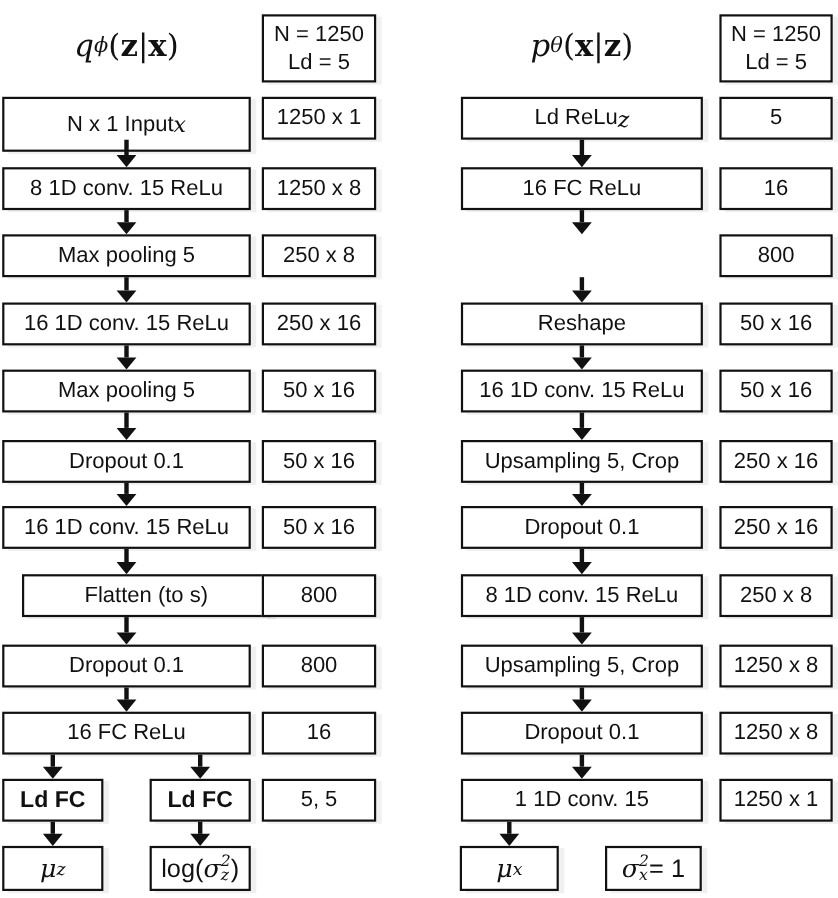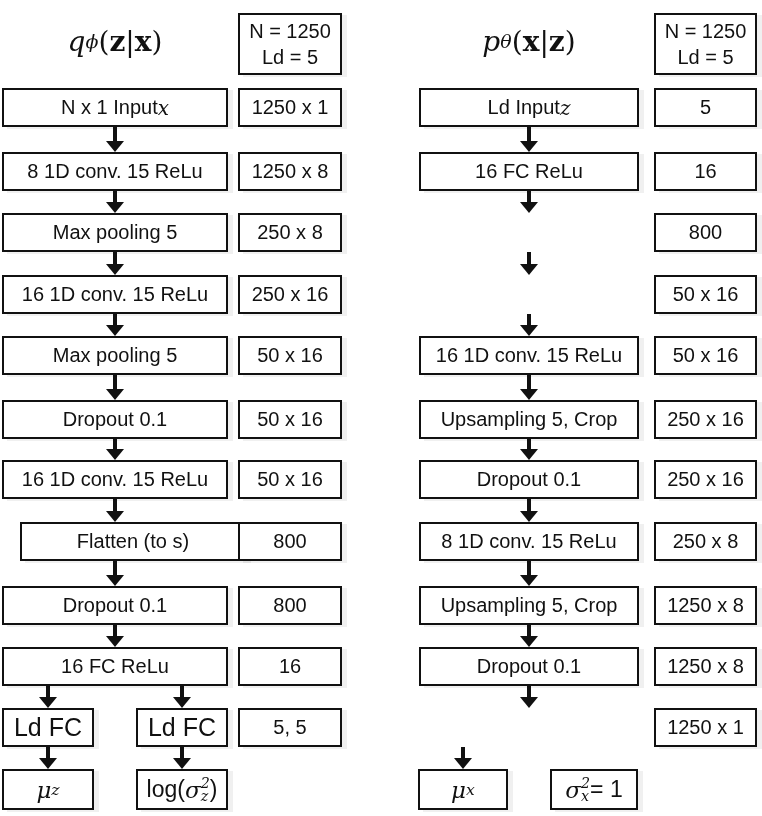--- a/index.html
+++ b/index.html
@@ -32,21 +32,21 @@
     display: flex; align-items: center; justify-content: center;
     white-space: nowrap;
     box-shadow: 5px 2px 0 rgba(0,0,0,0.06);
   }
   .label-box, .size-box { font-size: 20px; height: 39px; }
   .param-box {
     font-size: 20px; line-height: 26px;
     white-space: pre-line; text-align: center;
   }
   .out-box { font-size: 23px; height: 41px; }
-  .split-box { font-size: 25px; height: 39px; }
+  .split-box { font-size: 21px; height: 39px; font-weight: bold; }
   .arrow { position: absolute; width: 18px; }
   .arrow .stem { width: 4px; background: #111111; margin: 0 auto; }
   .arrow .head {
     width: 0; height: 0; margin: 0 auto;
     border-left: 9px solid transparent;
     border-right: 9px solid transparent;
     border-top: 11px solid #111111;
   }
   
   .p-txt { font-family: "Liberation Sans", sans-serif; }
@@ -73,21 +73,21 @@
         <span class="p-var">q</span>
         <span class="p-sub">ϕ</span>
         <span class="p-par">(</span>
         <span class="p-bvar">z</span>
         <span class="p-par">|</span>
         <span class="p-bvar">x</span>
         <span class="p-par">)</span>
       </div>
       <div class="box param-box" style="left: 238px; top: 13px; width: 104px; height: 62px;">N = 1250
 Ld = 5</div>
-      <div class="box label-box" style="left: 2px; top: 88px; width: 226px; height: 39px;">
+      <div class="box label-box" style="left: 2px; top: 88px; width: 226px; height: 50px;">
         <span class="p-txt">N x 1 Input </span>
         <span class="p-var">x</span>
       </div>
       <div class="box size-box" style="left: 238px; top: 88px; width: 104px; height: 39px;">1250 x 1</div>
       <div class="arrow" style="left: 106px; top: 127px; height: 25px;">
         <div class="stem" style="height: 14px;"></div>
         <div class="head"></div>
       </div>
       <div class="box label-box" style="left: 2px; top: 152px; width: 226px; height: 39px;">
         <span class="p-txt">8 1D conv. 15 ReLu</span>
@@ -200,41 +200,44 @@
         <span class="p-sub">θ</span>
         <span class="p-par">(</span>
         <span class="p-bvar">x</span>
         <span class="p-par">|</span>
         <span class="p-bvar">z</span>
         <span class="p-par">)</span>
       </div>
       <div class="box param-box" style="left: 273px; top: 13px; width: 103px; height: 62px;">N = 1250
 Ld = 5</div>
       <div class="box label-box" style="left: 38px; top: 88px; width: 220px; height: 39px;">
-        <span class="p-txt">Ld Input </span>
+        <span class="p-txt">Ld ReLu </span>
         <span class="p-var">z</span>
       </div>
       <div class="box size-box" style="left: 273px; top: 88px; width: 103px; height: 39px;">5</div>
       <div class="arrow" style="left: 139px; top: 127px; height: 25px;">
         <div class="stem" style="height: 14px;"></div>
         <div class="head"></div>
       </div>
       <div class="box label-box" style="left: 38px; top: 152px; width: 220px; height: 39px;">
         <span class="p-txt">16 FC ReLu</span>
       </div>
       <div class="box size-box" style="left: 273px; top: 152px; width: 103px; height: 39px;">16</div>
       <div class="arrow" style="left: 139px; top: 191px; height: 22px;">
         <div class="stem" style="height: 11px;"></div>
         <div class="head"></div>
       </div>
       <div class="box size-box" style="left: 273px; top: 213px; width: 103px; height: 39px;">800</div>
       <div class="arrow" style="left: 139px; top: 252px; height: 23px;">
         <div class="stem" style="height: 12px;"></div>
         <div class="head"></div>
       </div>
+      <div class="box label-box" style="left: 38px; top: 275px; width: 220px; height: 39px;">
+        <span class="p-txt">Reshape</span>
+      </div>
       <div class="box size-box" style="left: 273px; top: 275px; width: 103px; height: 39px;">50 x 16</div>
       <div class="arrow" style="left: 139px; top: 314px; height: 22px;">
         <div class="stem" style="height: 11px;"></div>
         <div class="head"></div>
       </div>
       <div class="box label-box" style="left: 38px; top: 336px; width: 220px; height: 39px;">
         <span class="p-txt">16 1D conv. 15 ReLu</span>
       </div>
       <div class="box size-box" style="left: 273px; top: 336px; width: 103px; height: 39px;">50 x 16</div>
       <div class="arrow" style="left: 139px; top: 375px; height: 25px;">
@@ -273,20 +276,23 @@
         <div class="stem" style="height: 11px;"></div>
         <div class="head"></div>
       </div>
       <div class="box label-box" style="left: 38px; top: 647px; width: 220px; height: 39px;">
         <span class="p-txt">Dropout 0.1</span>
       </div>
       <div class="box size-box" style="left: 273px; top: 647px; width: 103px; height: 39px;">1250 x 8</div>
       <div class="arrow" style="left: 139px; top: 686px; height: 22px;">
         <div class="stem" style="height: 11px;"></div>
         <div class="head"></div>
+      </div>
+      <div class="box label-box" style="left: 38px; top: 708px; width: 220px; height: 39px;">
+        <span class="p-txt">1 1D conv. 15</span>
       </div>
       <div class="box size-box" style="left: 273px; top: 708px; width: 103px; height: 39px;">1250 x 1</div>
       <div class="arrow" style="left: 73px; top: 747px; height: 22px;">
         <div class="stem" style="height: 11px;"></div>
         <div class="head"></div>
       </div>
       <div class="box out-box" style="left: 37px; top: 769px; width: 90px; height: 41px;">
         <span class="p-var">μ</span>
         <span class="p-sub">x</span>
       </div>

